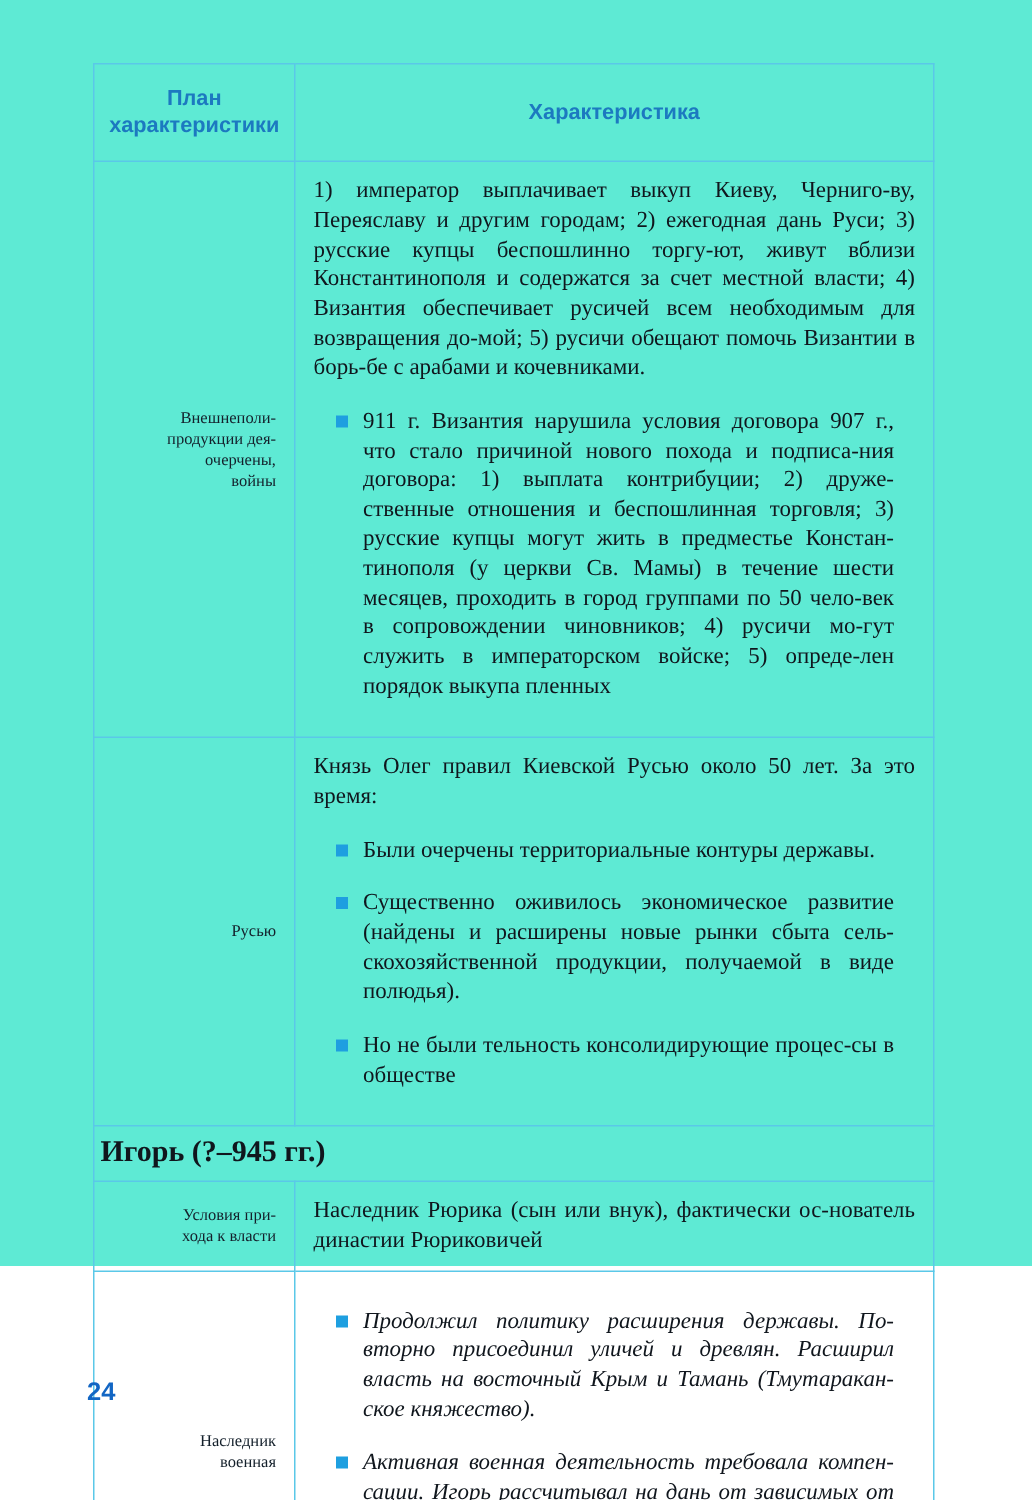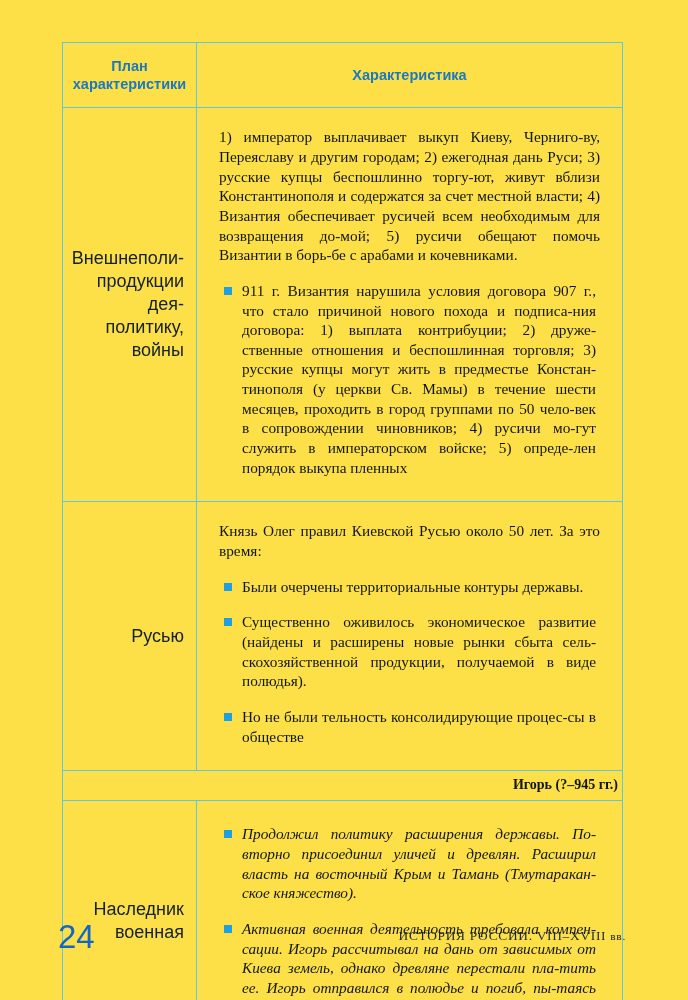--- a/index.html
+++ b/index.html
@@ -12,22 +12,22 @@
     height: 1000px;
     position: relative;
     font-family: "Liberation Serif", serif;
     overflow: hidden;
   }
 
   #page {
     position: absolute;
     left: 0; top: 0;
     width: 688px;
-    height: 1000px;
-    background: #fde047;
+    height: 844px;
+    background: #5eead4;
   }
 
   
   .tbl-wrap {
     position: absolute;
     left: 62px;
     top: 42px;
     width: 560px;
   }
   table.ch {
@@ -50,43 +50,43 @@
     font-weight: bold;
     font-size: 14.5px;
     text-align: center;
     line-height: 1.25;
     padding: 14px 6px 14px 6px !important;
     vertical-align: middle !important;
   }
 
   
   .lbl {
-    font-size: 18px;
+    font-size: 11px;
     line-height: 1.28;
     color: #14202b;
     text-align: right;
     padding: 8px 12px 8px 8px !important;
     vertical-align: middle !important;
-    font-family: Liberation Sans, sans-serif;
+    font-family: Liberation Serif, serif;
   }
   .lbl.mid { vertical-align: middle !important; }
 
   
   .cnt {
     font-size: 15.3px;
     line-height: 1.285;
     color: #10161d;
     text-align: justify;
     text-justify: inter-word;
     padding: 7px 10px 8px 10px !important;
     font-family: "Liberation Serif", serif;
     hyphens: manual;
   }
   .cnt p {
-    margin: 12px;
+    margin: 2px;
   }
   .cnt p.plain {
     text-indent: 0;
   }
 
   
   ul.bl {
     list-style: none;
     margin: 0;
     padding: 0;
@@ -102,45 +102,45 @@
     position: absolute;
     left: 1px;
     top: 6px;
     width: 8px;
     height: 8px;
     background: #1e9fe0;
   }
 
   
   .sect {
-    text-align: right;
+    text-align: left;
     font-weight: bold;
-    font-size: 14px;
+    font-size: 20px;
     color: #10161d;
     padding: 6px 4px 7px 4px !important;
     font-family: "Liberation Serif", serif;
     vertical-align: middle !important;
   }
 
   
   .footer {
     position: absolute;
     left: 0;
     top: 918px;
     width: 688px;
     height: 40px;
   }
   .pageno {
     position: absolute;
     left: 58px;
     top: 0px;
     color: #1266c4;
     font-family: "Liberation Sans", sans-serif;
-    font-weight: normal;
-    font-size: 33px;
+    font-weight: bold;
+    font-size: 17px;
     letter-spacing: 0px;
   }
   .runhead {
     position: absolute;
     right: 62px;
     top: 10px;
     color: #1b2630;
     font-family: "Liberation Serif", serif;
     font-size: 13.4px;
     letter-spacing: 0.7px;
@@ -170,21 +170,21 @@
           </th>
           <th class="hdr" style="border-color: rgb(90, 200, 232);">
             <span>Характеристика</span>
           </th>
         </tr>
 
         <tr>
           <td class="lbl mid" style="border-color: rgb(90, 200, 232);">
             <span>Внешнеполи-</span><br>
             <span>продукции дея-</span><br>
-            <span>политику,</span><br>
+            <span>очерчены,</span><br>
             <span>войны</span>
           </td>
           <td class="cnt" style="border-color: rgb(90, 200, 232);">
             <p class="plain">1) император выплачивает выкуп Киеву, Черниго-ву, Переяславу и другим городам; 2) ежегодная дань Руси; 3) русские купцы беспошлинно торгу-ют, живут вблизи Константинополя и содержатся за счет местной власти; 4) Византия обеспечивает русичей всем необходимым для возвращения до-мой; 5) русичи обещают помочь Византии в борь-бе с арабами и кочевниками.</p>
             <ul class="bl">
               <li>911 г. Византия нарушила условия договора 907 г., что стало причиной нового похода и подписа-ния договора: 1) выплата контрибуции; 2) друже-ственные отношения и беспошлинная торговля; 3) русские купцы могут жить в предместье Констан-тинополя (у церкви Св. Мамы) в течение шести месяцев, проходить в город группами по 50 чело-век в сопровождении чиновников; 4) русичи мо-гут служить в императорском войске; 5) опреде-лен порядок выкупа пленных</li>
             </ul>
           </td>
         </tr>
 
@@ -199,39 +199,44 @@
               <li>Существенно оживилось экономическое развитие (найдены и расширены новые рынки сбыта сель-скохозяйственной продукции, получаемой в виде полюдья).</li>
               <li>Но не были тельность консолидирующие процес-сы в обществе</li>
             </ul>
           </td>
         </tr>
 
         <tr>
           <td class="sect" colspan="2" style="border-color: rgb(90, 200, 232);">Игорь (?–945 гг.)</td>
         </tr>
 
+        <tr>
+          <td class="lbl mid" style="border-color: rgb(90, 200, 232);">
+            <span>Условия при-</span><br>
+            <span>хода к власти</span>
+          </td>
+          <td class="cnt" style="border-color: rgb(90, 200, 232);">
+            <p class="plain">Наследник Рюрика (сын или внук), фактически ос-нователь династии Рюриковичей</p>
+          </td>
+        </tr>
 
         <tr>
           <td class="lbl mid" style="border-color: rgb(90, 200, 232);">
             <span>Наследник</span><br>
             <span>военная</span>
           </td>
           <td class="cnt" style="border-color: rgb(90, 200, 232); font-style: italic;">
             <ul class="bl">
               <li>Продолжил политику расширения державы. По-вторно присоединил уличей и древлян. Расширил власть на восточный Крым и Тамань (Тмутаракан-ское княжество).</li>
               <li>Активная военная деятельность требовала компен-сации. Игорь рассчитывал на дань от зависимых от Киева земель, однако древляне перестали пла-тить ее. Игорь отправился в полюдье и погиб, пы-таясь дважды собрать дань</li>
             </ul>
           </td>
         </tr>
 
       </tbody>
     </table>
   </div>
 
   <div class="footer">
     <div class="pageno" style="color: rgb(18, 102, 196);">24</div>
-    <div class="runhead">
-      <span>ИСТОРИЯ РОССИИ. VIII–XVIII</span>
-      <span class="small">вв.</span>
-    </div>
   </div>
 
 </div>
 
 </body></html>

